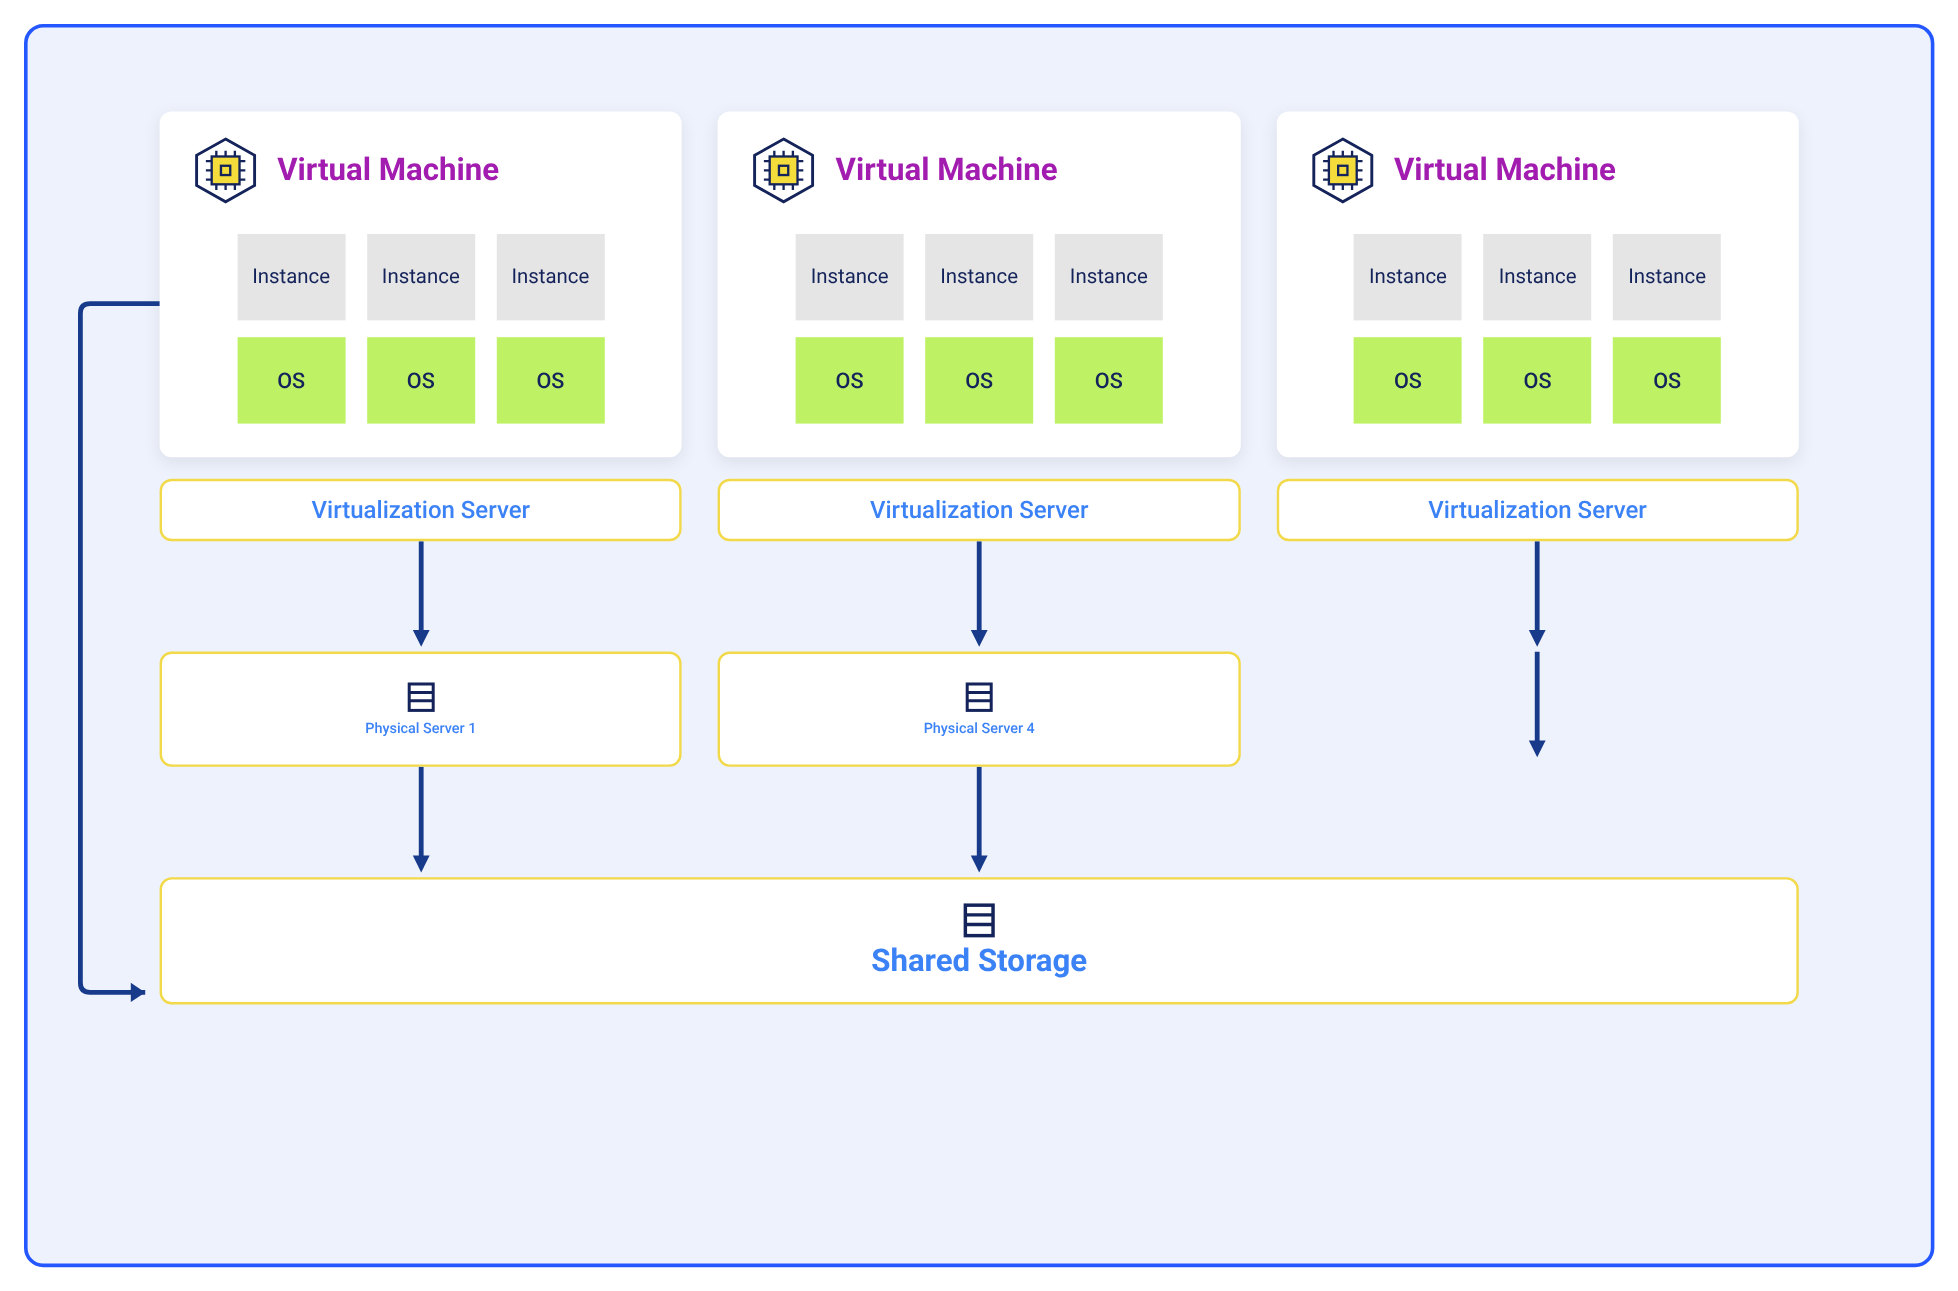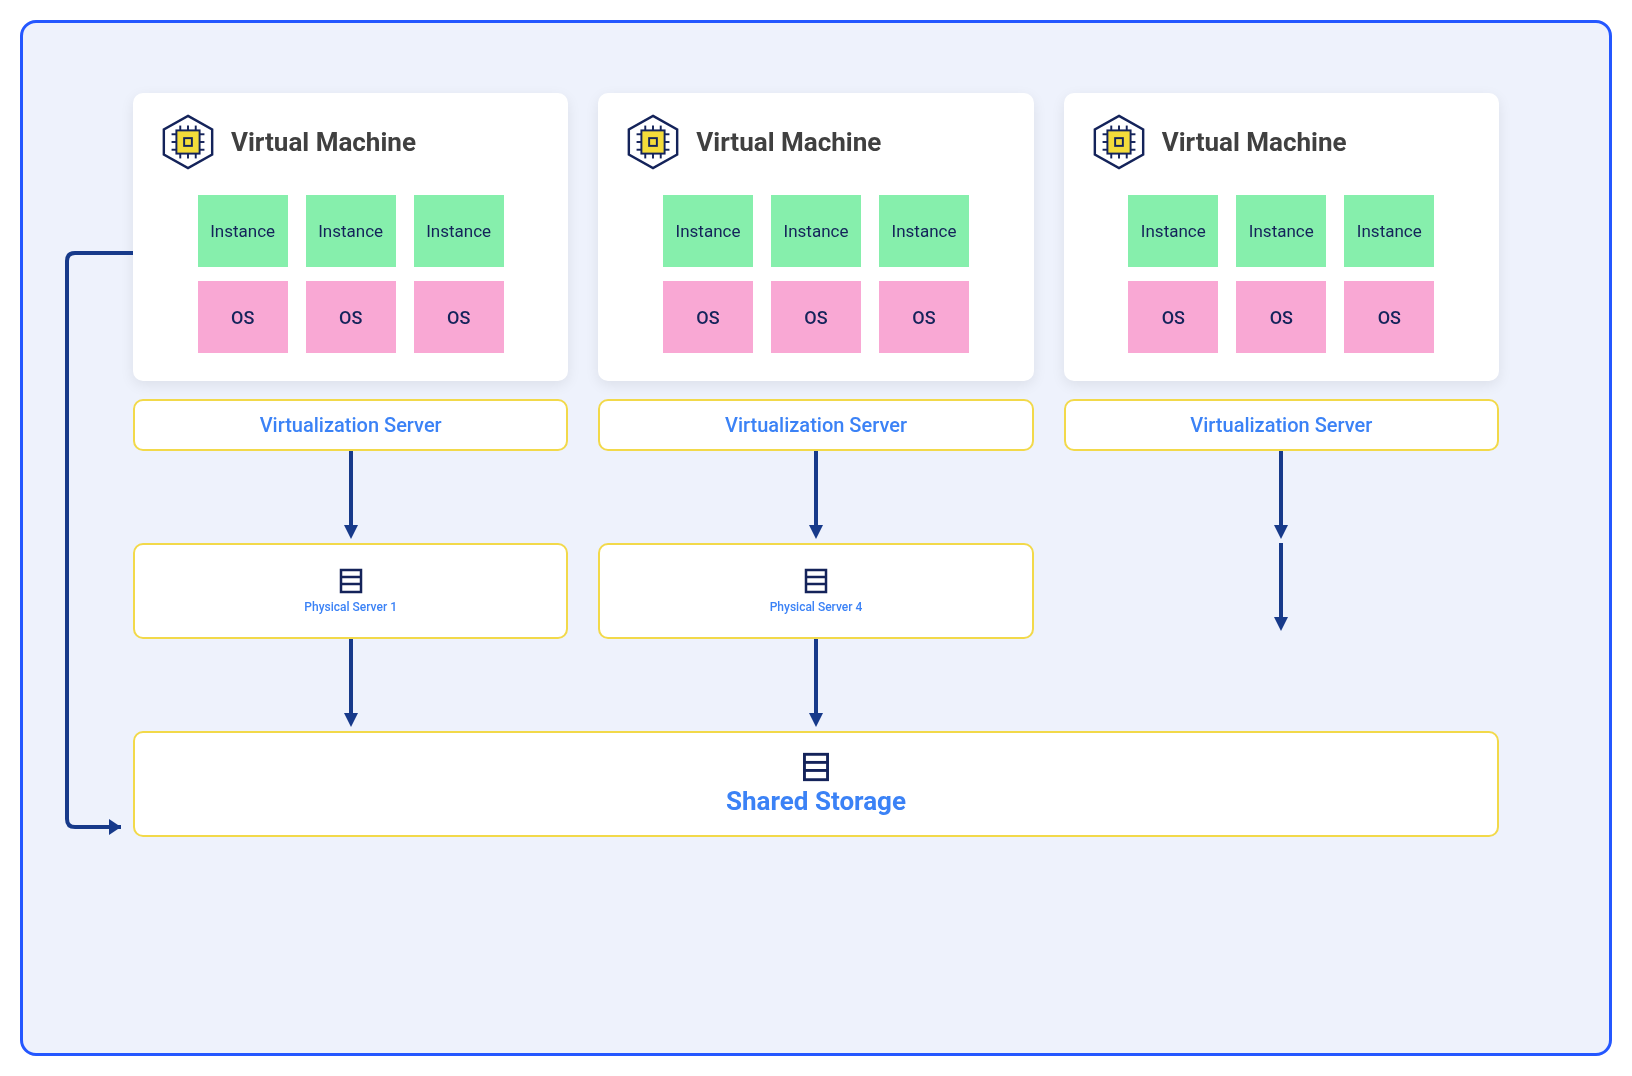--- a/index.html
+++ b/index.html
@@ -40,42 +40,42 @@
   }
   .vm-header {
     display: flex;
     align-items: center;
     gap: 14px;
     margin-bottom: 24px;
   }
   .vm-title {
     font-size: 26px;
     font-weight: 700;
-    color: #404040;
+    color: #a21caf;
   }
   .boxes-row {
     display: flex;
     gap: 18px;
     justify-content: center;
     margin-top: 14px;
   }
   .inst {
     width: 90px;
     height: 72px;
-    background: #86efac;
+    background: #e5e5e5;
     display: flex;
     align-items: center;
     justify-content: center;
     font-size: 17px;
     color: #14235a;
   }
   .osbox {
     width: 90px;
     height: 72px;
-    background: #f9a8d4;
+    background: #bef264;
     display: flex;
     align-items: center;
     justify-content: center;
     font-size: 18px;
     font-weight: 500;
     color: #14235a;
   }
   .virt-box, .phys-box, .storage-box {
     width: 100%;
     background: #ffffff;

